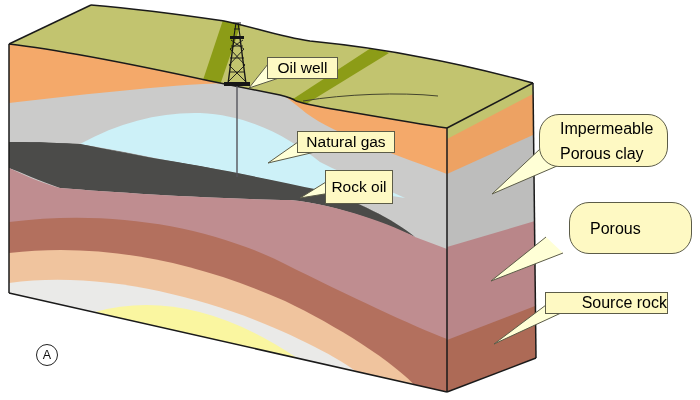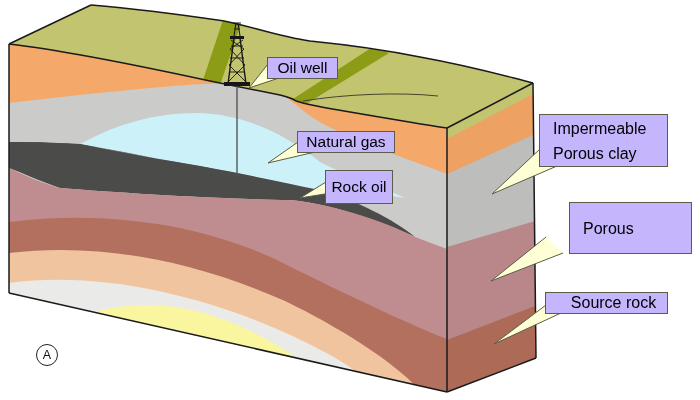--- a/index.html
+++ b/index.html
@@ -3,27 +3,27 @@
 <meta charset="utf-8">
 <style>
   html,body{margin:0;padding:0;background:#ffffff;}
   .stage{
     position:relative;width:700px;height:400px;background:#ffffff;
     font-family:"Liberation Sans",sans-serif;overflow:hidden;
   }
   .stage svg{position:absolute;left:0;top:0;}
   .callout{
     position:absolute;box-sizing:border-box;
-    background:#c4b5fd;border:1px solid #5c5c48;color:#000;
+    background:#fef9c3;border:1px solid #5c5c48;color:#000;
     display:flex;align-items:center;justify-content:center;
     font-size:15.5px;line-height:20px;white-space:nowrap;
   }
   .callout.two{
     flex-direction:column;align-items:flex-start;justify-content:center;
-    padding-left:13px;font-size:16px;line-height:25px;
+    padding-left:20px;font-size:16px;line-height:25px;border-radius:20px;
   }
   .panel-label{
     position:absolute;box-sizing:border-box;width:22px;height:22px;
     border:1.4px solid #222;border-radius:50%;
     display:flex;align-items:center;justify-content:center;
     font-size:12.5px;color:#111;background:transparent;
   }
 </style>
 </head>
 <body>
@@ -134,21 +134,21 @@
 
   <div class="callout two" style="left:539px;top:114px;width:129px;height:53px;">
     <span>Impermeable</span>
     <span>Porous clay</span>
   </div>
 
   <div class="callout two" style="left:545px;top:202px;width:123px;height:52px;margin-left:24px;">
     <span>Porous</span>
   </div>
 
-  <div class="callout" style="left:545px;top:292px;width:123px;height:22px;justify-content:center;padding-left:14px;font-size:16px;">
+  <div class="callout" style="left:545px;top:292px;width:123px;height:22px;justify-content:flex-end;padding-left:14px;font-size:16px;">
     <span>Source rock</span>
   </div>
 
   <div class="panel-label" style="left:36px;top:344px;">
     <span>A</span>
   </div>
 
 </div>
 
 </body></html>

